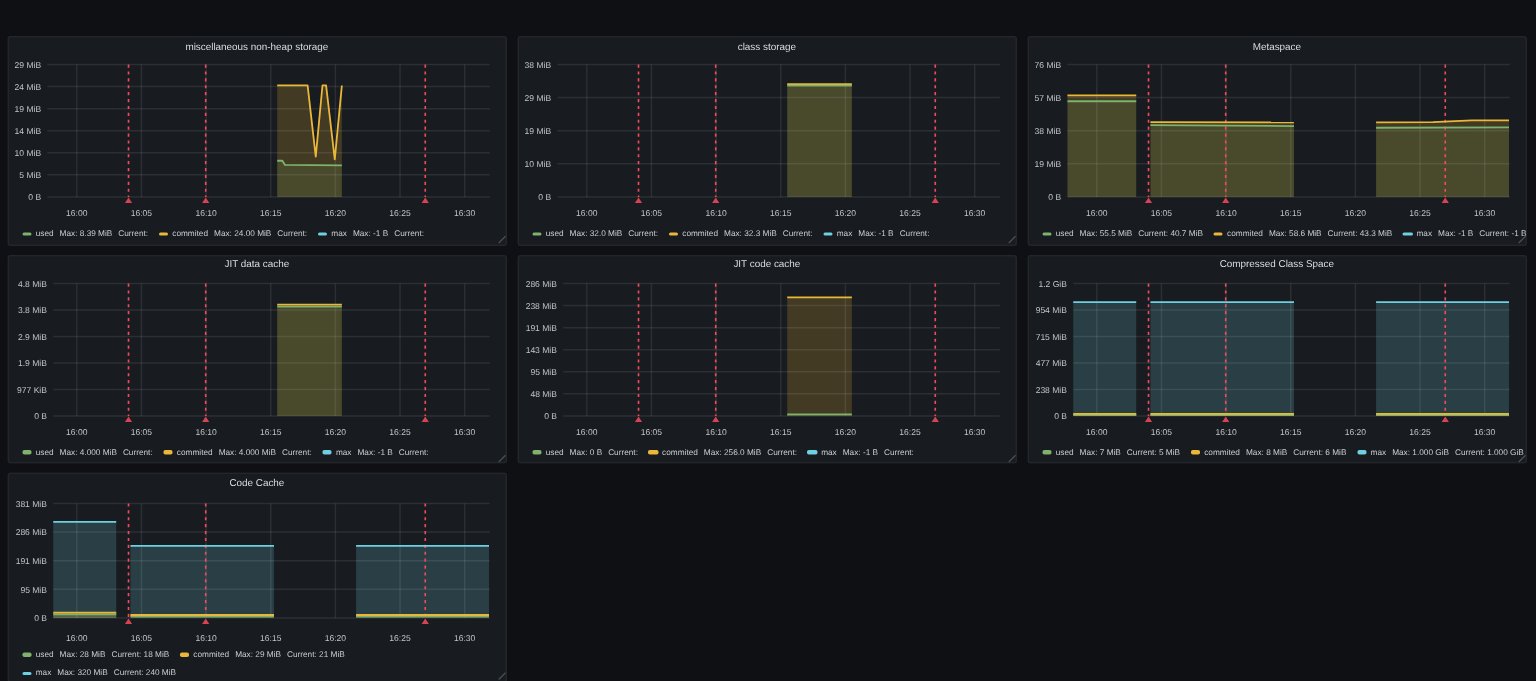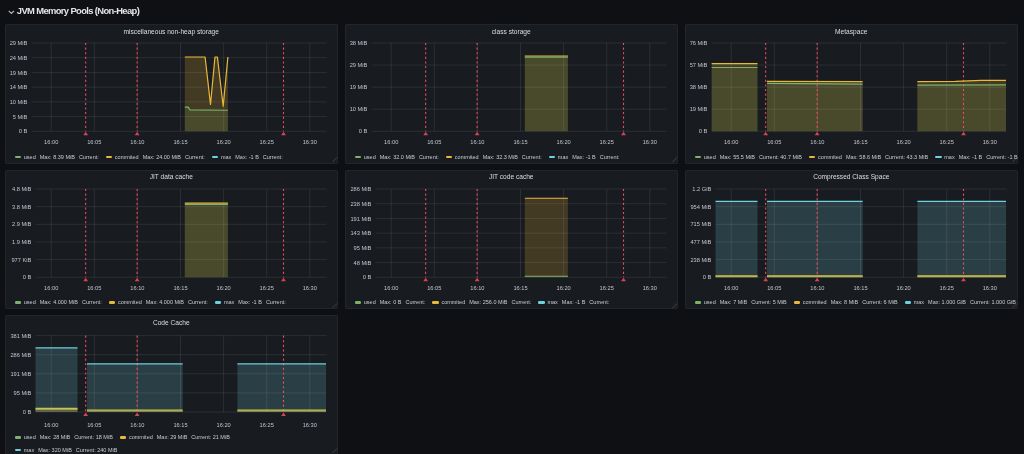--- a/index.html
+++ b/index.html
@@ -10,26 +10,20 @@
 .ptitle { position:absolute; top:3.6px; left:0; width:100%; text-align:center; font-size:6.6px; font-weight:500; color:#dcdee1; }
 .lrow { position:absolute; left:10.2px; white-space:nowrap; font-size:5.5px; color:#c9ccd1; }
 .li { display:inline-flex; align-items:center; margin-right:3px; }
 .ld { display:inline-block; width:6.5px; height:2.4px; border-radius:1.2px; margin-right:2.6px; }
 .ln { margin-right:4px; }
 .lv { margin-right:4px; }
 svg text { font-family:"Liberation Sans",sans-serif; }
 </style></head>
 <body>
 <div id="wrap">
-<div class="rowhead">
-<svg width="14" height="14" style="position:absolute;left:5.5px;top:5.5px">
-        <polyline points="2.8,4.8 5.4,7.4 8,4.8" fill="none" stroke="#b9bdc3" stroke-width="1.15"></polyline>
-      </svg>
-<div class="rowtitle">JVM Memory Pools (Non-Heap)</div>
-</div>
 <div class="panel" style="left:4.5px;top:24px;width:333.5px;height:139.5px">
       <div class="ptitle">miscellaneous non-heap storage</div>
       <svg width="333.5" height="139.5" viewBox="0 0 333.5 139.5" style="position:absolute;left:0;top:0">
         <polygon points="179.81,107.3 179.81,32.98 200.07,32.98 205.50,80.37 209.98,32.98 212.39,32.98 218.17,82.28 222.91,32.98 222.91,107.3" fill="#EAB839" fill-opacity="0.2"></polygon>
         <polygon points="179.81,107.3 179.81,83.16 183.26,83.16 184.98,85.96 222.91,86.26 222.91,107.3" fill="#7EB26D" fill-opacity="0.13"></polygon>
         <line x1="26.6" y1="107.30" x2="321.5" y2="107.30" stroke="#ffffff" stroke-opacity="0.085" stroke-width="1"></line>
         <text x="22.400000000000002" y="109.40" text-anchor="end" font-size="5.7" fill="#c0c5cc">0 B</text>
         <line x1="26.6" y1="92.58" x2="321.5" y2="92.58" stroke="#ffffff" stroke-opacity="0.085" stroke-width="1"></line>
         <text x="22.400000000000002" y="94.68" text-anchor="end" font-size="5.7" fill="#c0c5cc">5 MiB</text>
         <line x1="26.6" y1="77.87" x2="321.5" y2="77.87" stroke="#ffffff" stroke-opacity="0.085" stroke-width="1"></line>

